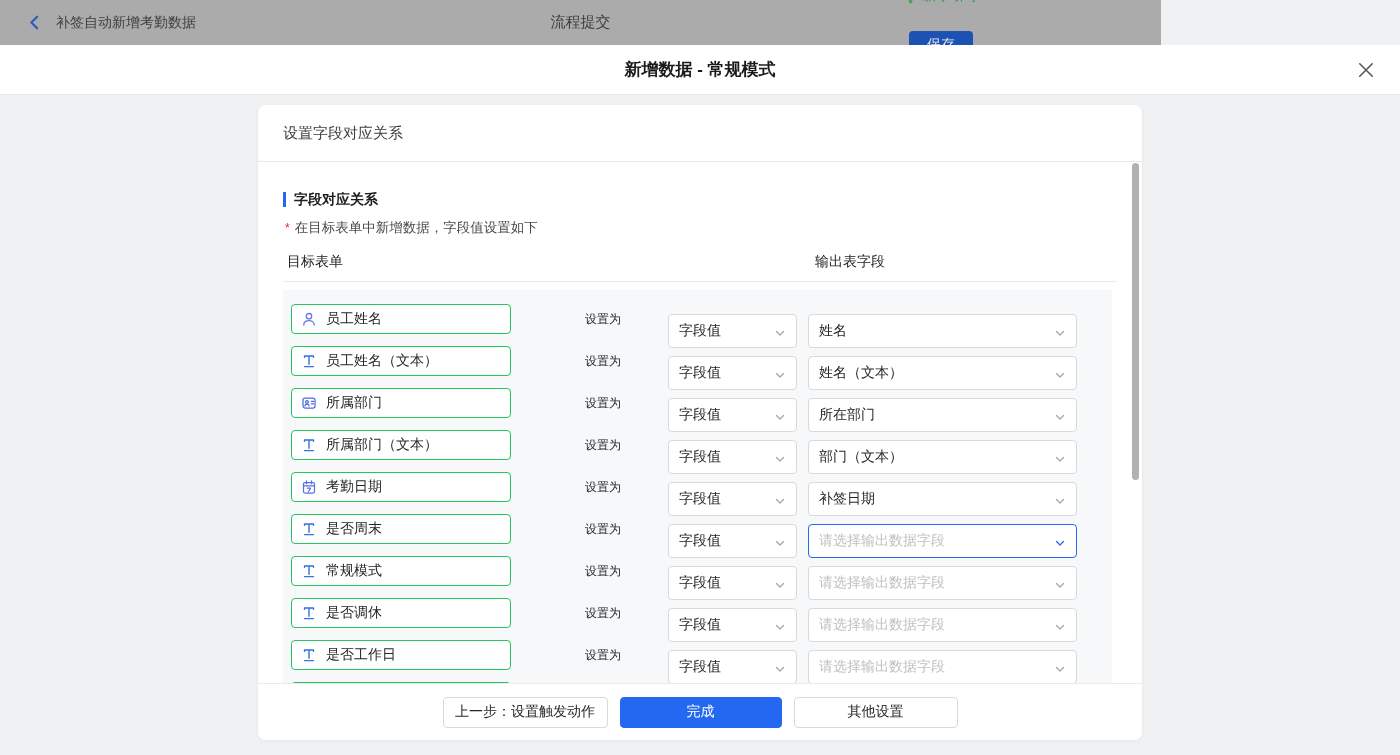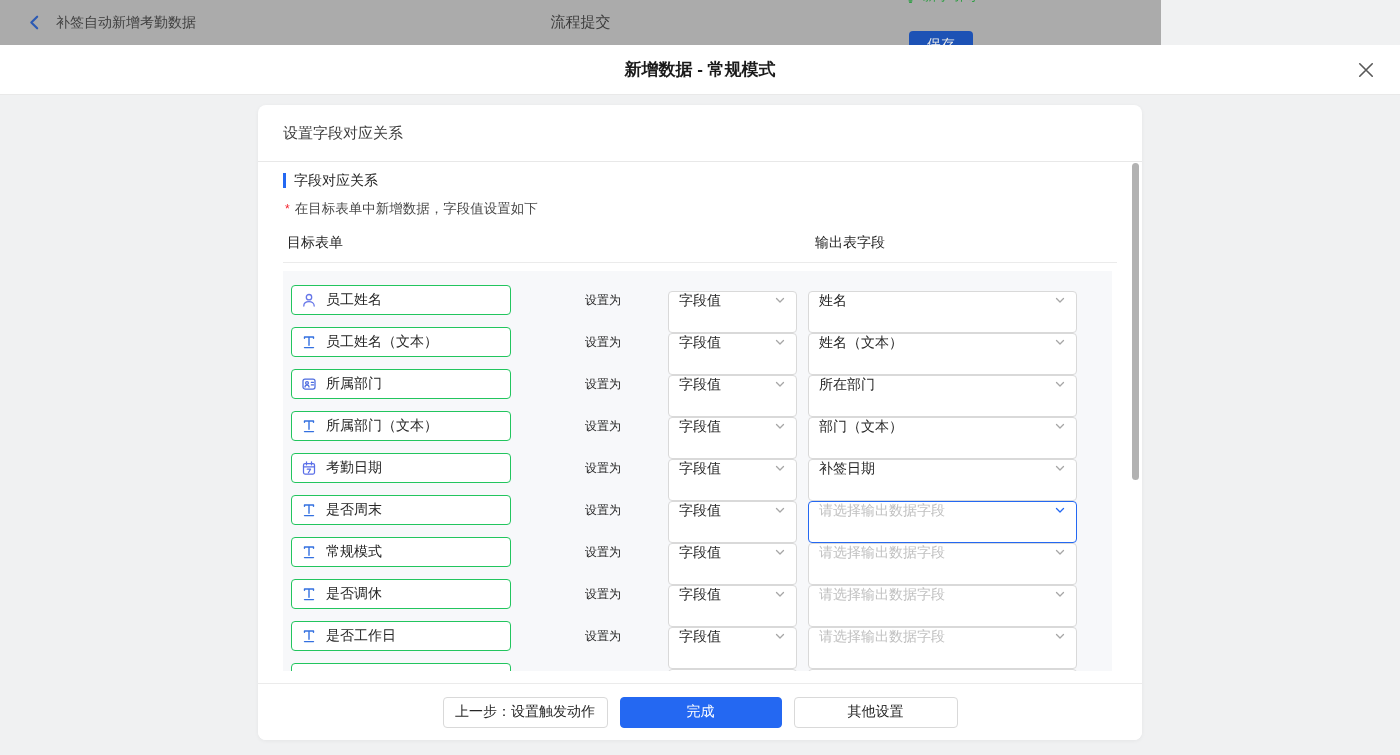--- a/index.html
+++ b/index.html
@@ -25,38 +25,38 @@
   .dialog-close { position:absolute; right:24px; top:15px; width:20px; height:20px; cursor:pointer; }
 
   
   .dialog-body { position:absolute; top:95px; left:0; width:1400px; height:660px; background:#f0f1f2; }
 
   .card { position:absolute; left:258px; top:10px; width:884px; height:635px; background:#ffffff;
     border-radius:8px; box-shadow:0 1px 4px rgba(0,0,0,0.05); display:flex; flex-direction:column; }
   .card-header { height:57px; flex:0 0 57px; border-bottom:1px solid #e8e8e8; display:flex; align-items:center;
     padding-left:25px; font-size:15px; color:#3d3d3d; }
   .card-body { flex:1; padding:0 25px; overflow:hidden; }
-  .section-title { margin-top:11px; font-size:14px; font-weight:normal; color:#1f1f1f;
+  .section-title { margin-top:30px; font-size:14px; font-weight:bold; color:#1f1f1f;
     border-left:3px solid #2468f2; padding-left:8px; line-height:15px; }
   .desc { margin-top:12px; font-size:13.5px; color:#4a4a4a; padding-left:2px; }
   .desc .req { color:#f5222d; font-size:12px; margin-right:5px; }
   .cols { margin-top:16px; display:flex; font-size:14px; color:#1f1f1f; padding-left:4px;
     padding-bottom:10px; border-bottom:1px solid #ebebeb; }
   .col-target { width:528px; }
 
   .rows-panel { margin-top:8px; width:829px; height:400px; overflow:hidden;
     background:#f7f8fa; padding:14px 0 0 8px; }
   .map-row { display:flex; align-items:center; height:30px; margin-bottom:12px; }
   .target-box { width:220px; height:30px; background:#fff; border:1px solid #22c55e; border-radius:4px;
     display:flex; align-items:center; padding-left:9px; gap:9px; }
   .target-box .ticon { width:16px; height:16px; flex:0 0 16px; display:flex; align-items:center; }
   .target-box .tlabel { font-size:14px; color:#262626; white-space:nowrap; }
   .set-as { width:83px; margin-left:74px; font-size:12px; color:#262626; }
-  .select { height:42px; background:#fff; border:1px solid #d9d9d9; border-radius:4px;
-    display:flex; justify-content:space-between; padding:0 10px; cursor:pointer;margin-top:24px; }
+  .select { height:34px; background:#fff; border:1px solid #d9d9d9; border-radius:4px;
+    display:flex; align-items:center; justify-content:space-between; padding:0 10px; cursor:pointer;margin-top:24px; }
   .mode-select { width:129px; }
   .output-select { width:269px; margin-left:11px; }
   .select .slabel { font-size:14px; color:#262626; white-space:nowrap; overflow:hidden; }
   .select .slabel.placeholder { color:#c0c0c0; }
   .select.focused { border:1.5px solid #2468f2; }
   .select .chev { width:12px; height:12px; flex:0 0 12px; }
 
   .card-footer { flex:0 0 57px; border-top:1px solid #ebebeb; display:flex; align-items:center;
     justify-content:center; gap:12px; border-radius:0 0 8px 8px; background:#fff; }
   .btn { height:31px; border-radius:4px; font-size:14px; cursor:pointer; border:1px solid #d9d9d9;

